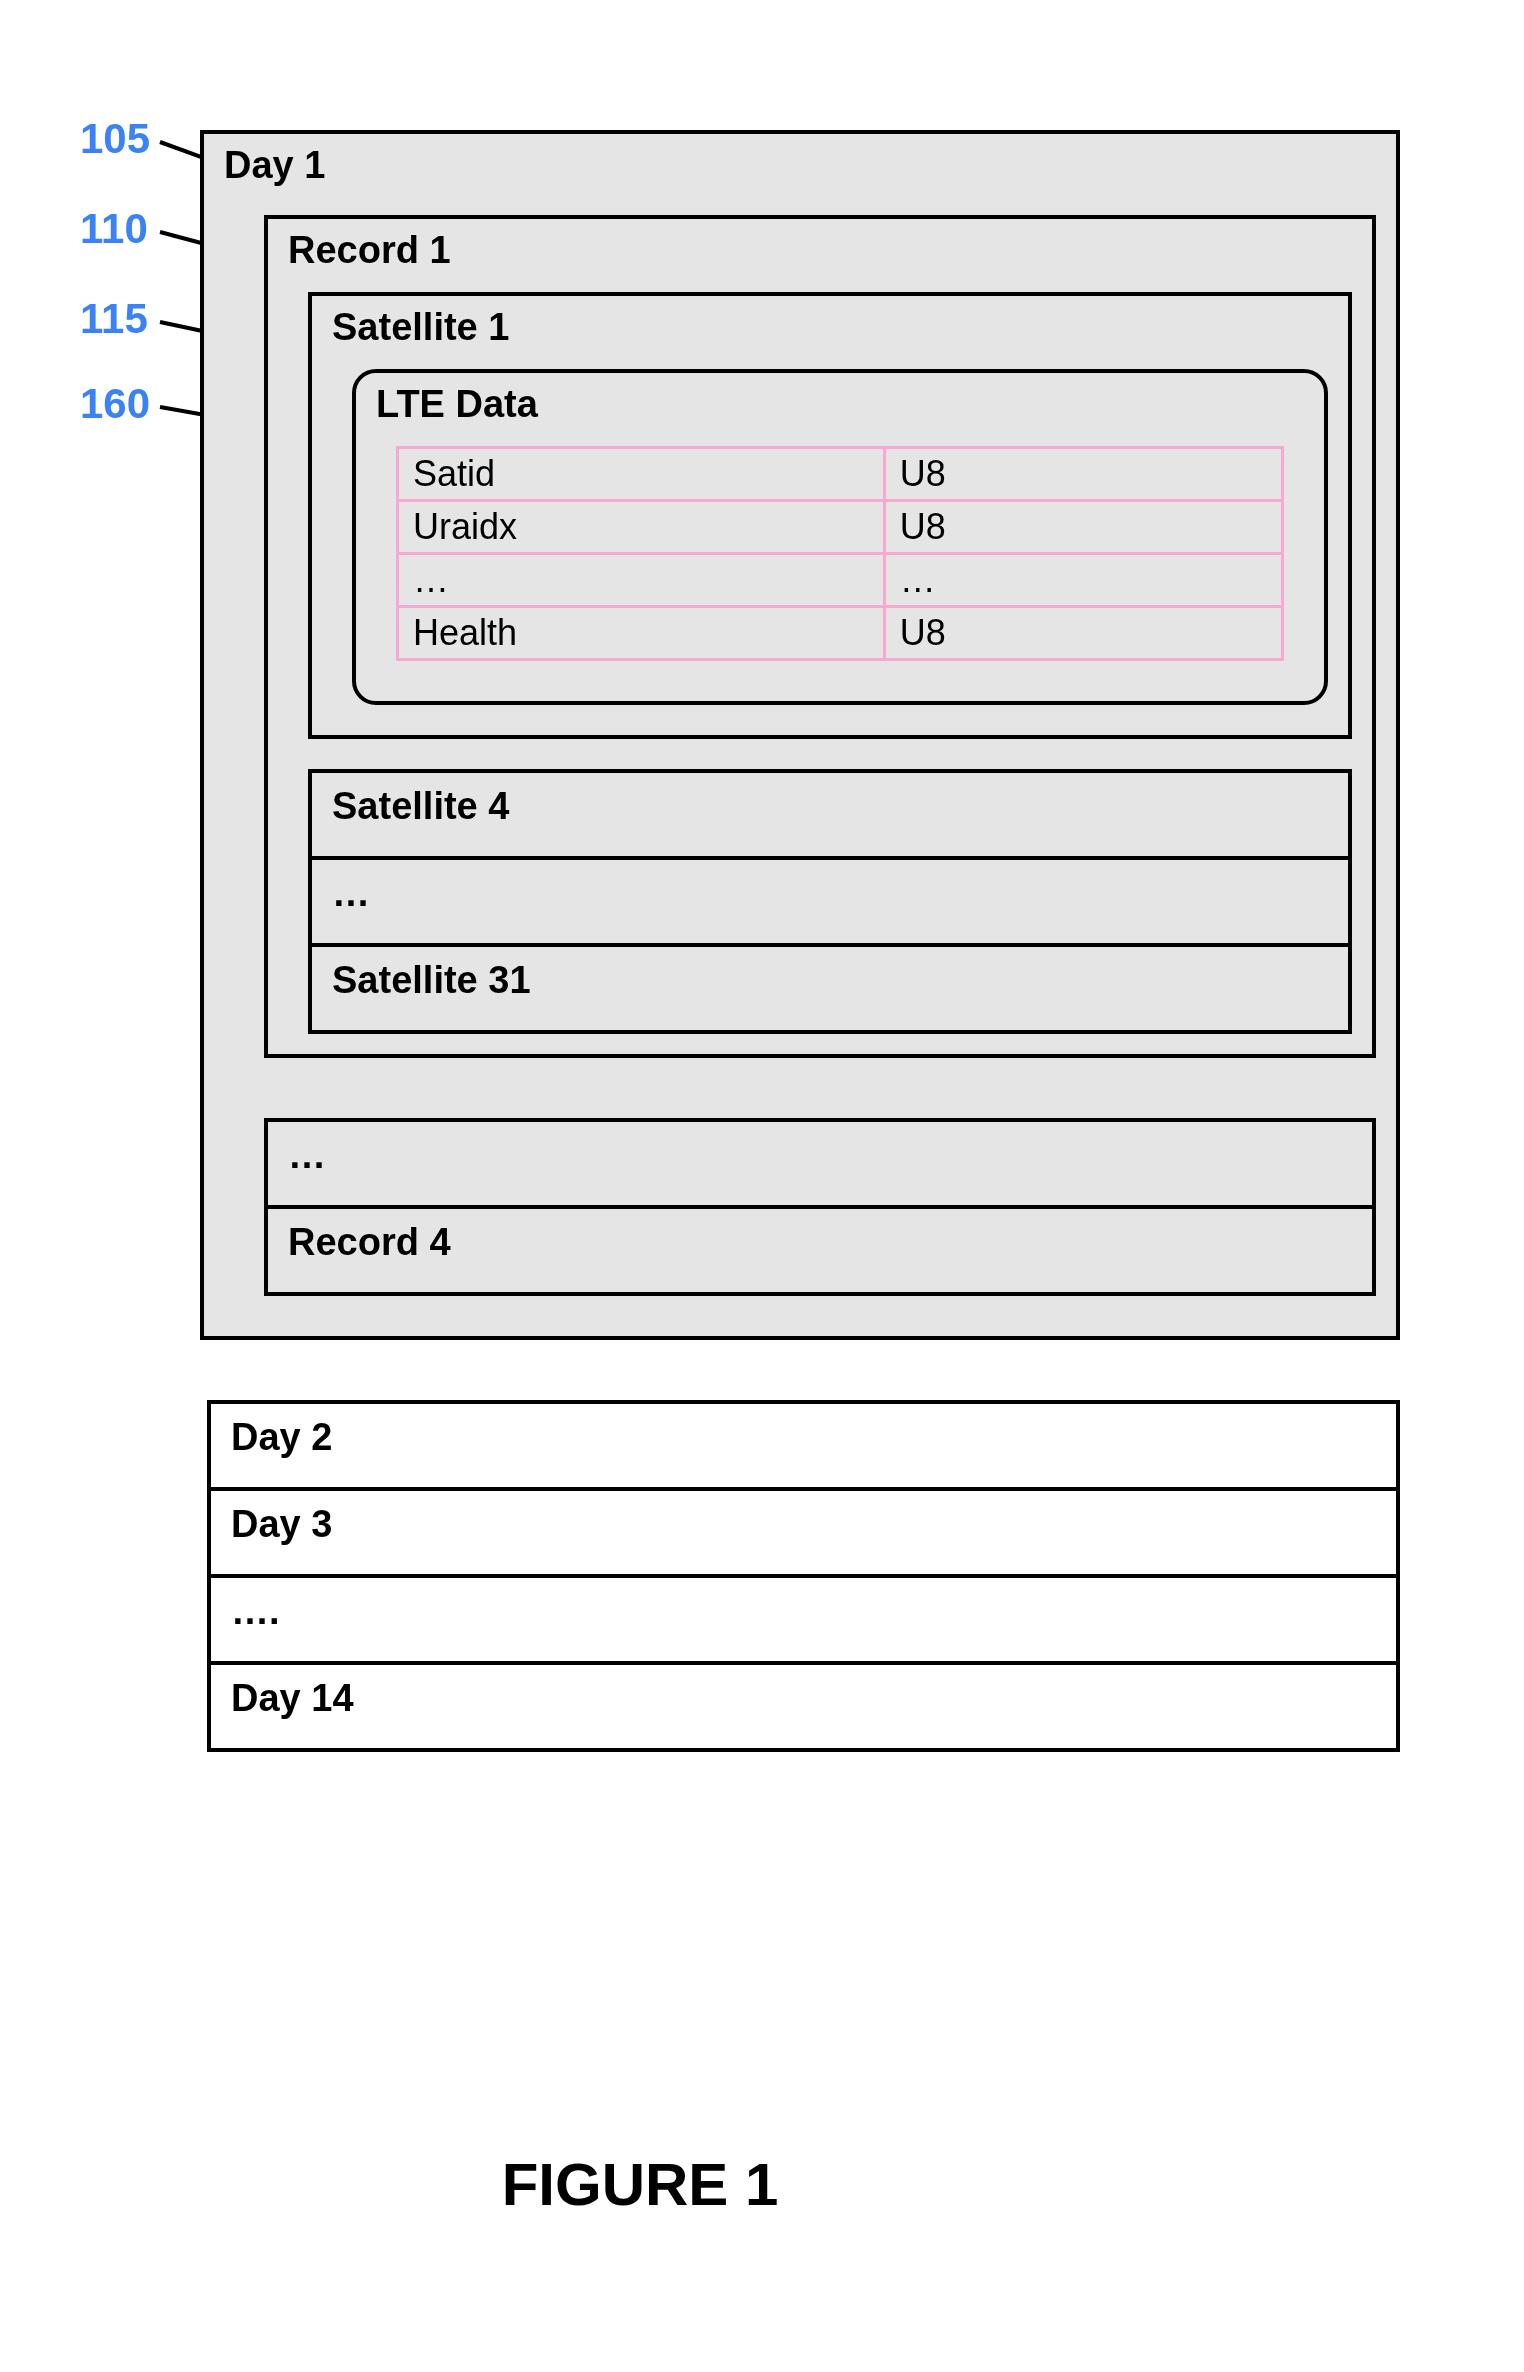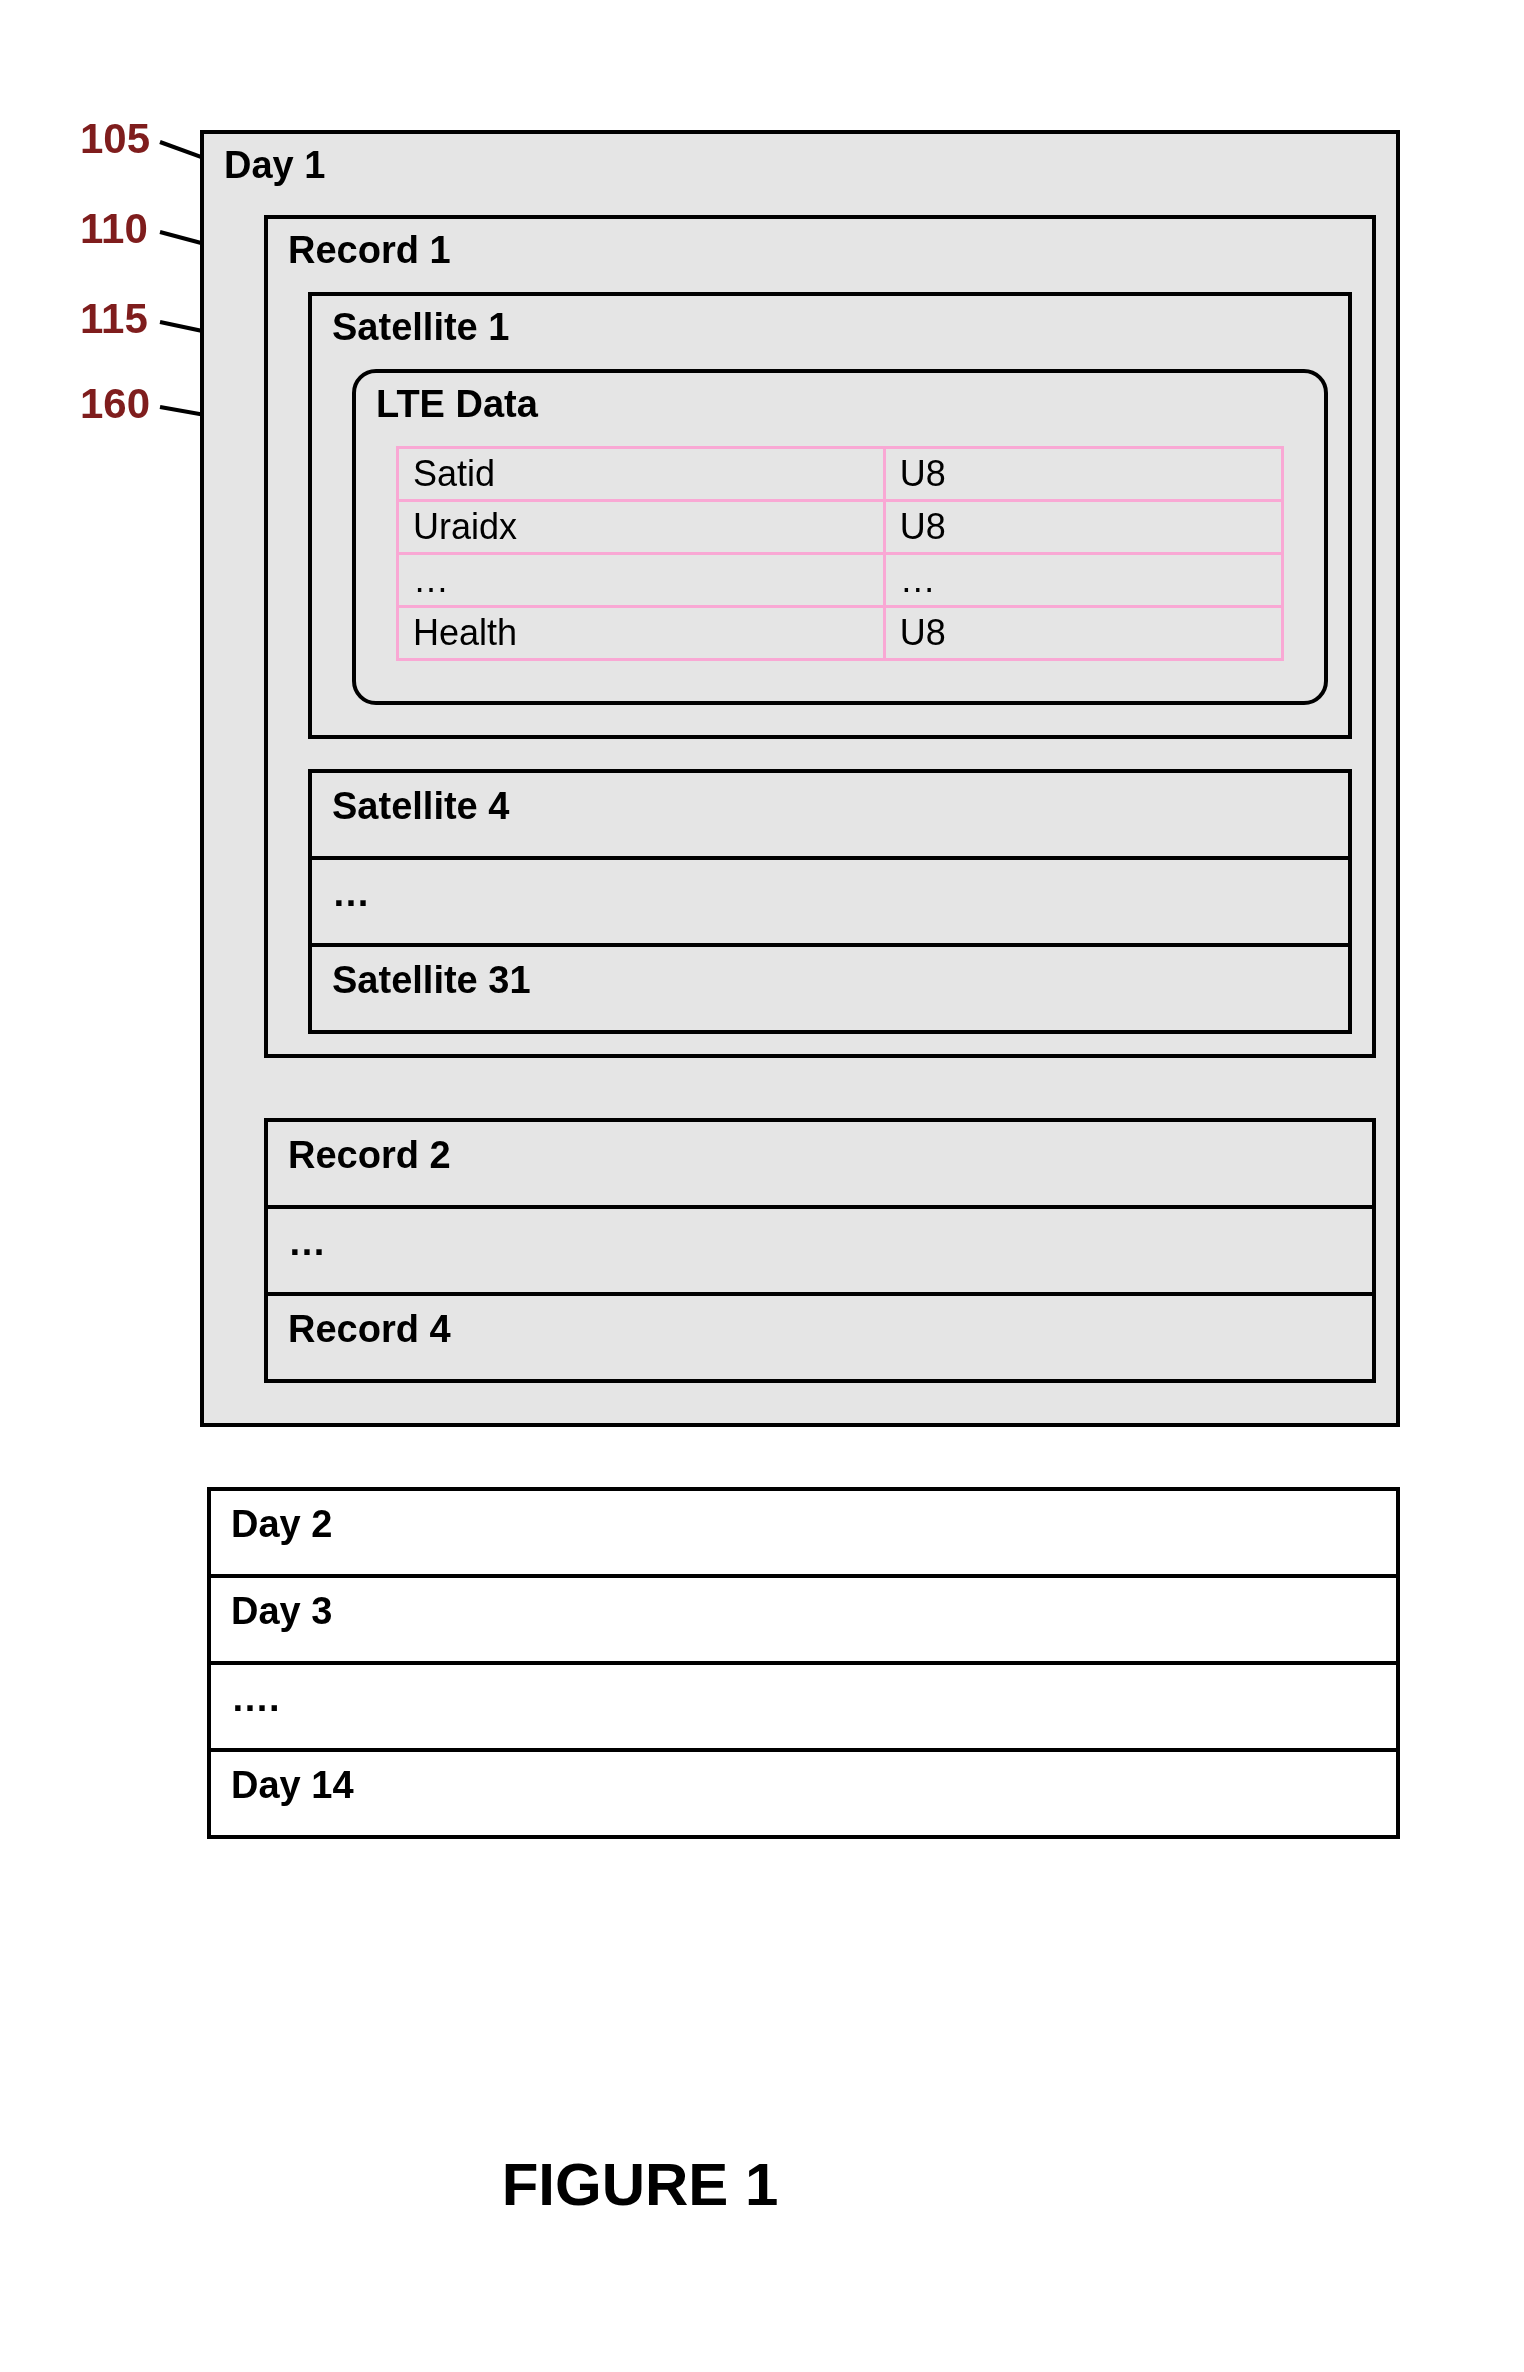--- a/index.html
+++ b/index.html
@@ -89,21 +89,21 @@
   }
   .stack3 {
     margin-top: 60px;
     margin-left: 7px;
   }
   
   .ref {
     position: absolute;
     font-size: 42px;
     font-weight: bold;
-    color: #7f1d1d;
+    color: #3b82f6;
   }
   .leader {
     position: absolute;
     border-top: 4px solid #000;
     transform-origin: left center;
   }
   .figcap {
     position: absolute;
     left: 0;
     width: 1280px;
@@ -166,21 +166,20 @@
         </div>
 
         <div class="stack" id="sats-rest">
             <div class="row">Satellite 4</div>
             <div class="row">…</div>
             <div class="row">Satellite 31</div>
           </div>
       </div>
 
       <div class="stack2" id="records-rest">
-          <div class="row">Record 2</div>
           <div class="row">…</div>
           <div class="row">Record 4</div>
         </div>
     </div>
 
     <div class="stack3" id="days-rest">
         <div class="row">Day 2</div>
         <div class="row">Day 3</div>
         <div class="row">….</div>
         <div class="row">Day 14</div>

